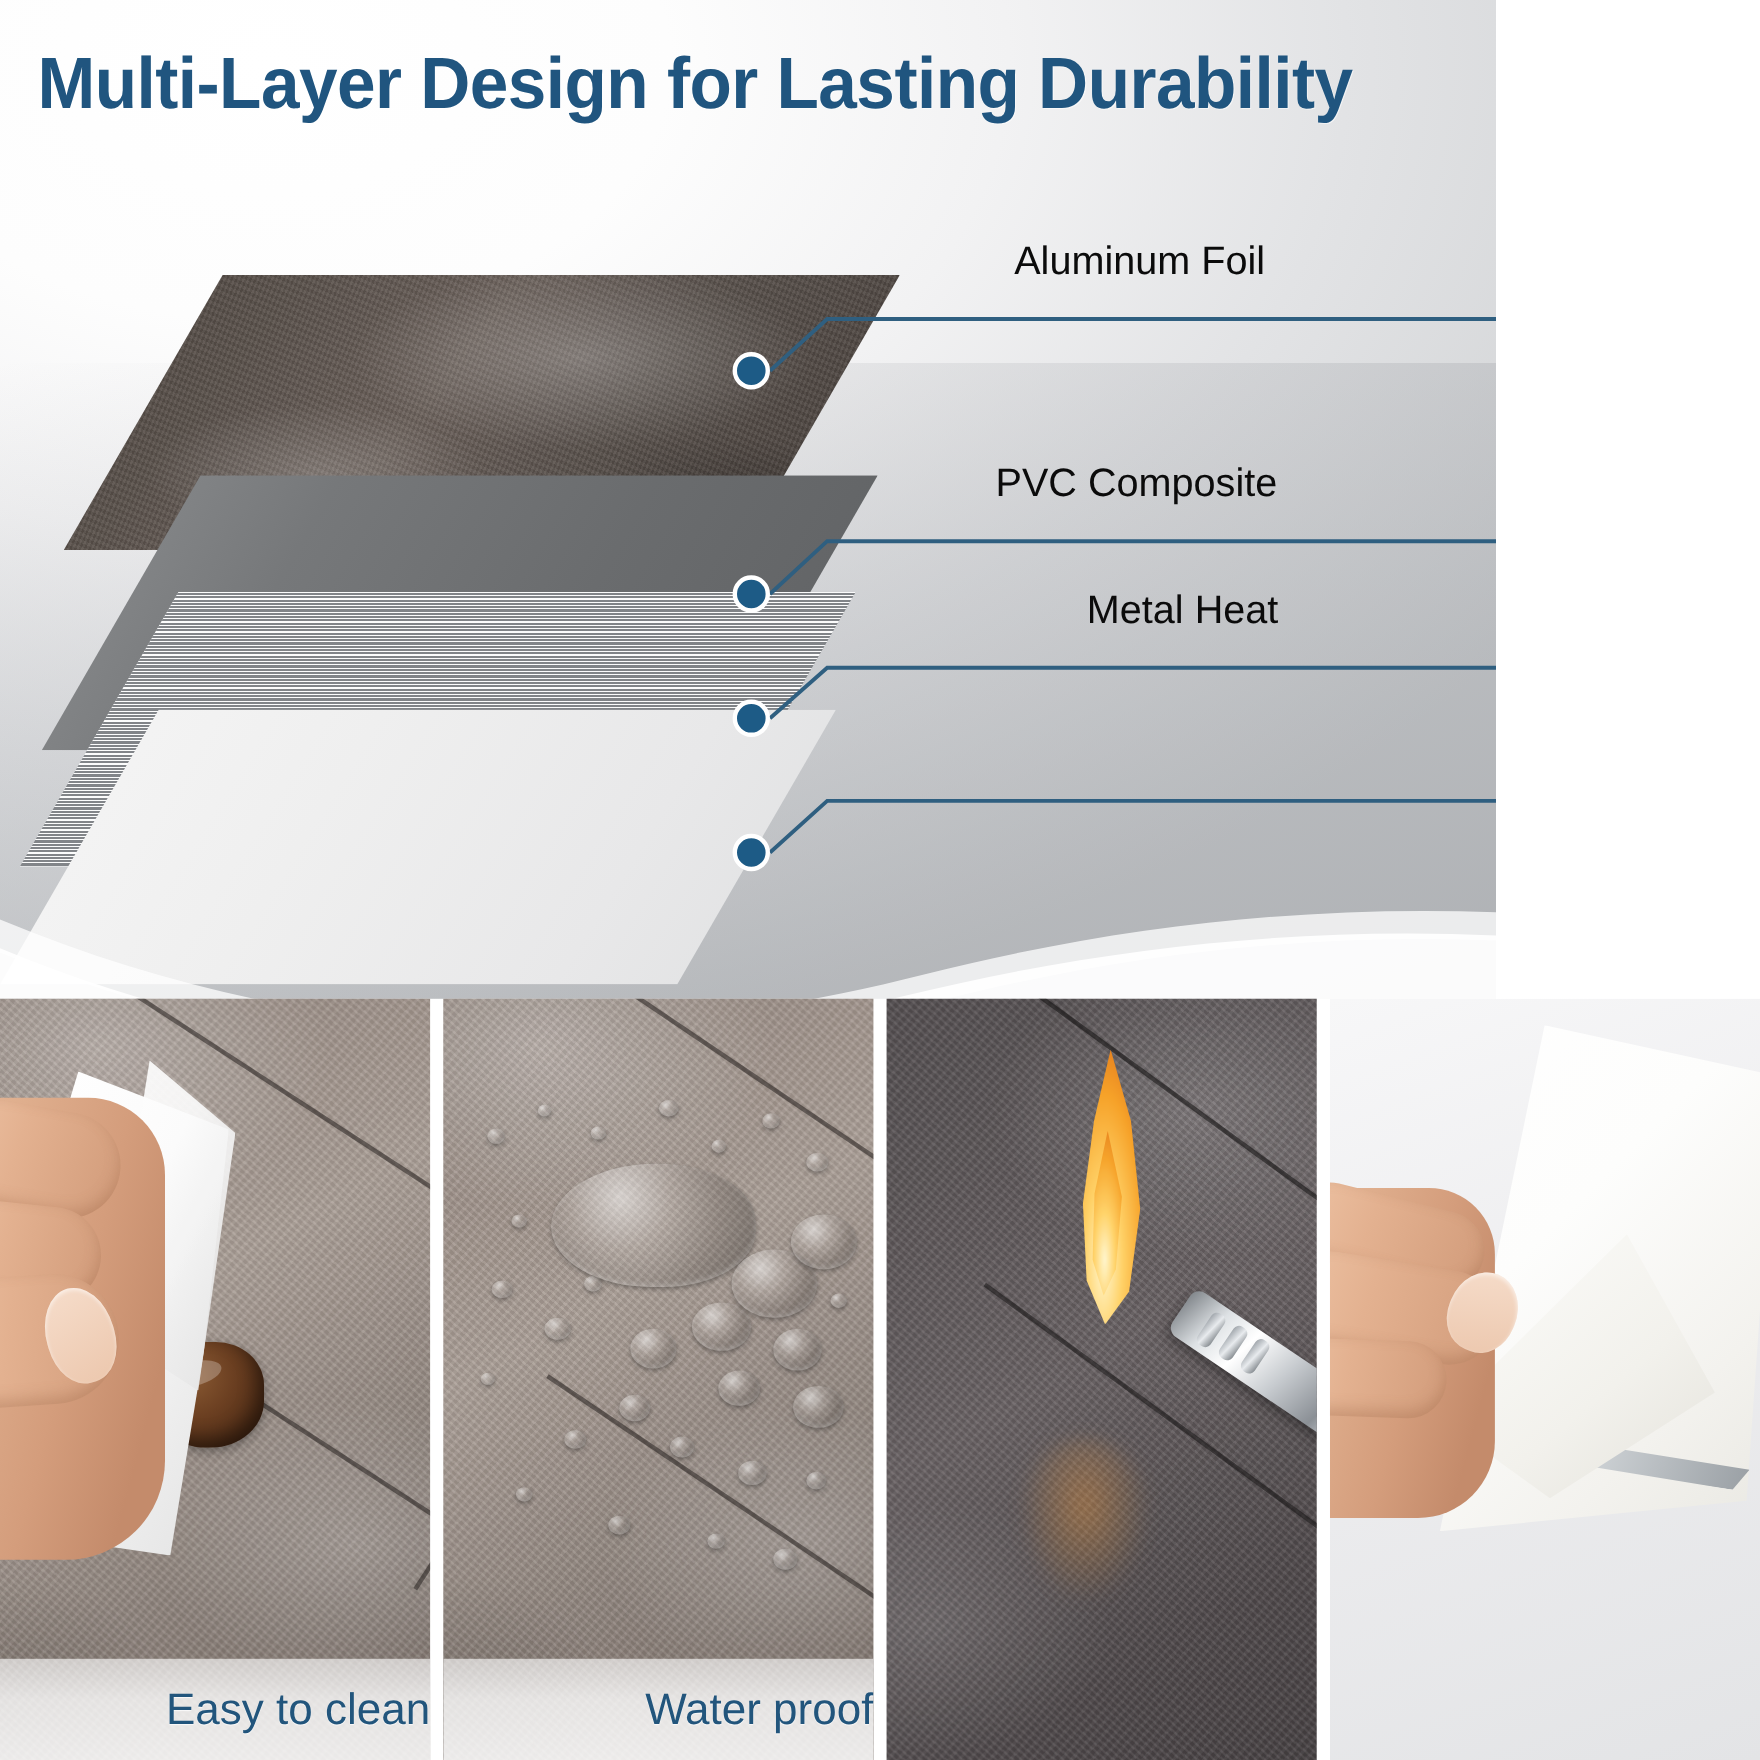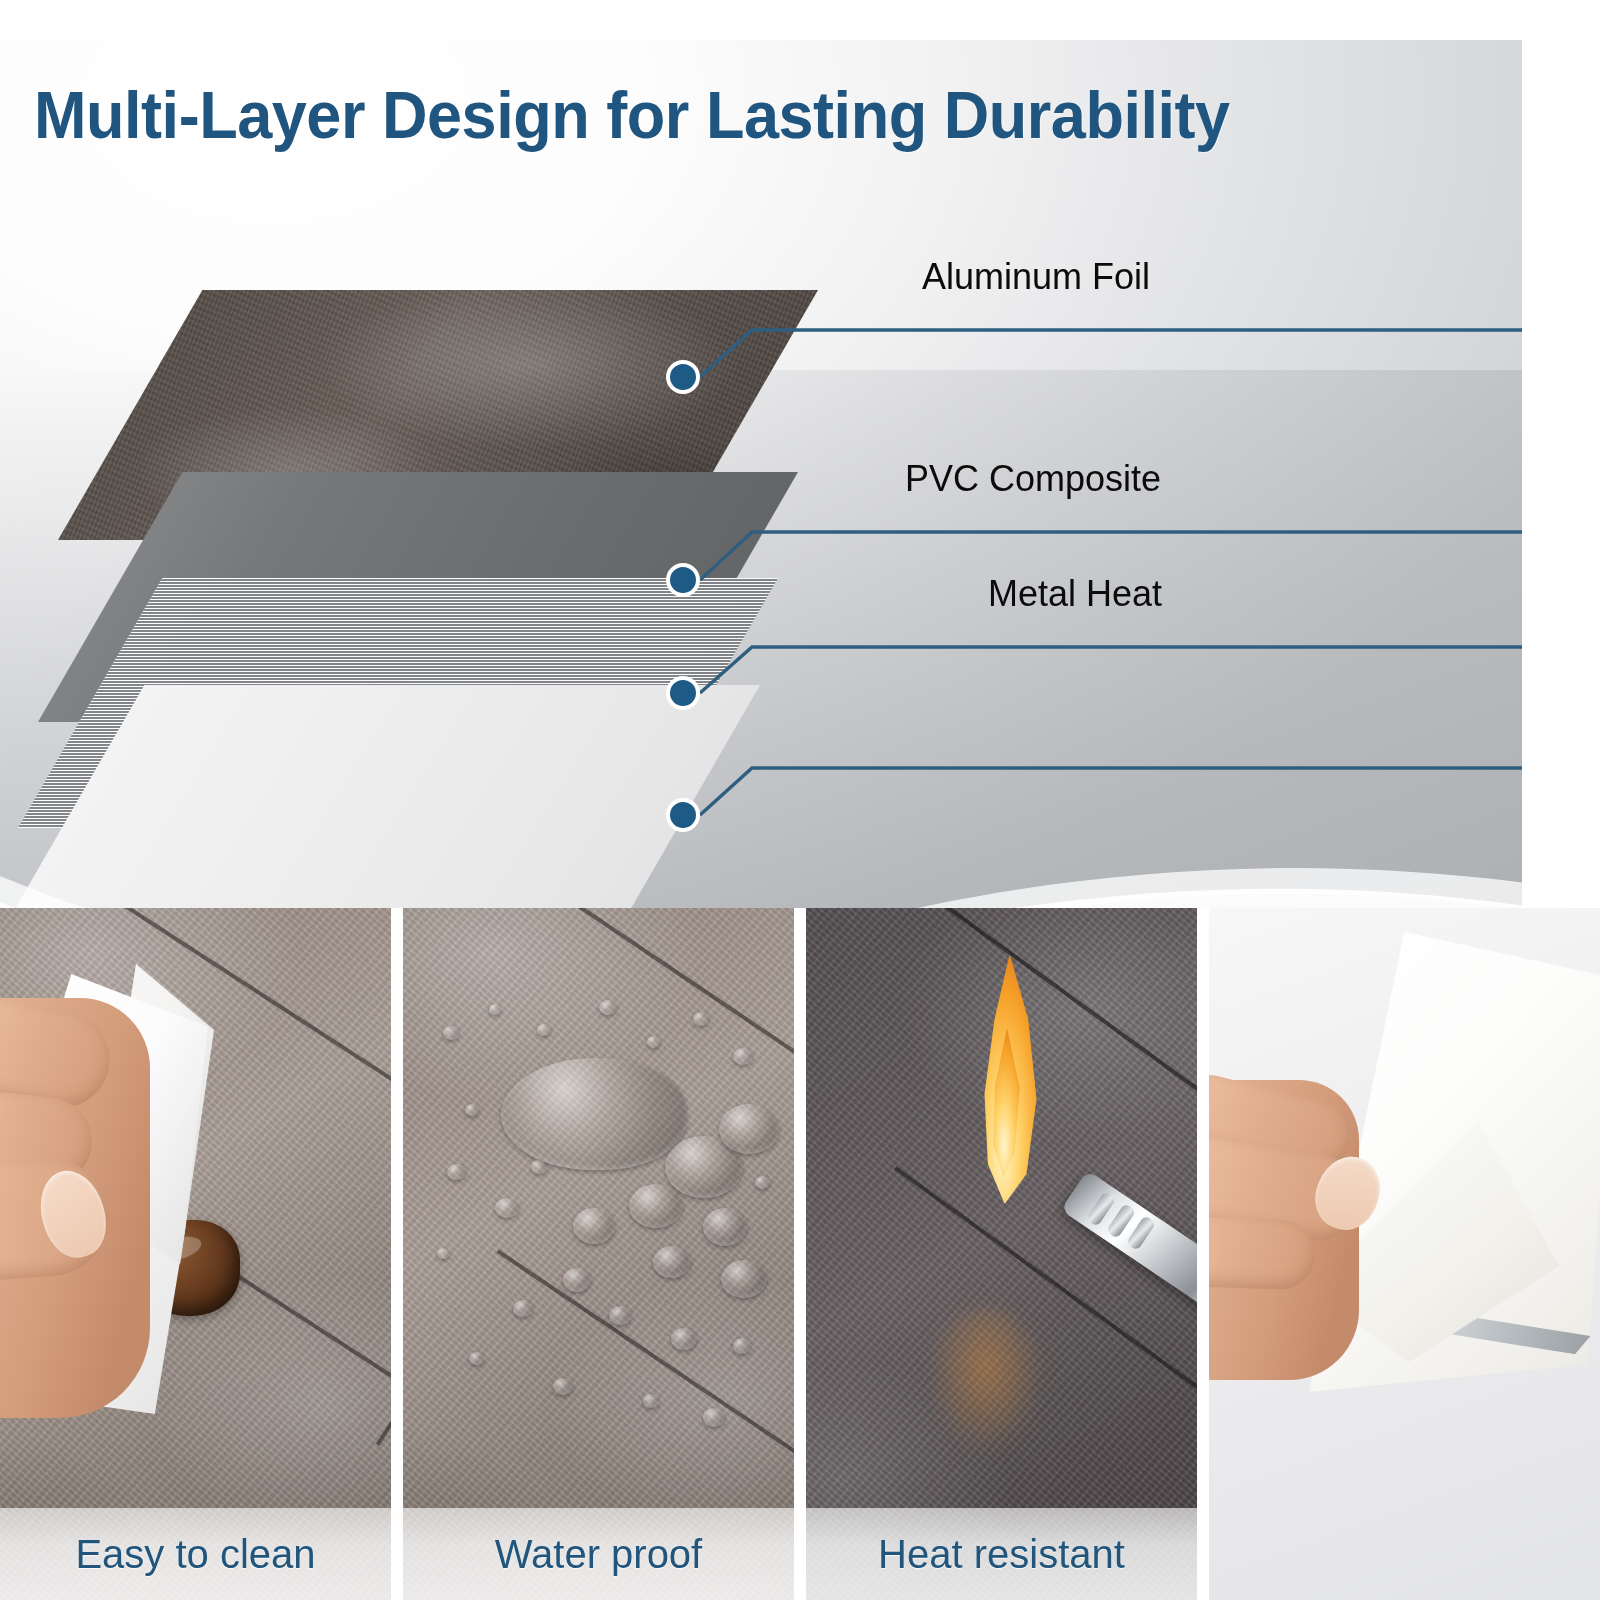--- a/index.html
+++ b/index.html
@@ -5,25 +5,24 @@
   html,body{margin:0;padding:0;}
   body{
     width:1600px;height:1600px;overflow:hidden;
     font-family:"Liberation Sans","DejaVu Sans",sans-serif;
     background:#ffffff;
   }
   #page{position:relative;width:1600px;height:1600px;overflow:hidden;}
 
   
   #top-section{
-    position:absolute;left:0;top:0;width:1522px;height:960px;
+    position:absolute;left:0;top:0;width:1360px;height:960px;
     background:
       radial-gradient(ellipse 1400px 900px at 18% 6%, #ffffff 0%, #fdfdfd 26%, #f2f2f3 48%, #e2e3e5 70%, #cfd1d3 100%);
     overflow:hidden;
-    margin-top:40px;
   }
   
   #top-wash{
     position:absolute;left:0;top:330px;width:1600px;height:630px;
     background:linear-gradient(160deg, rgba(160,163,167,0) 0%, rgba(150,153,158,.35) 55%, rgba(140,143,148,.55) 100%);
     pointer-events:none;
   }
 
   
   #title{
@@ -103,21 +102,21 @@
     background:#ffffff;
     display:flex;gap:12px;
   }
   .panel{
     position:relative;flex:1 1 0;height:692px;overflow:hidden;
   }
   .photo{position:absolute;inset:0;overflow:hidden;}
   .caption{
     position:absolute;left:0;right:0;bottom:0;height:92px;
     background:linear-gradient(180deg, rgba(255,255,255,.62) 0%, rgba(255,255,255,.80) 40%, rgba(255,255,255,.86) 100%);
-    display:flex;align-items:center;justify-content:center;
+    display:flex;align-items:center;justify-content:flex-end;
   }
   .caption span{
     font-size:40px;color:#22557c;
     font-family:"Liberation Sans","DejaVu Sans",sans-serif;
     text-shadow:0 1px 1px rgba(255,255,255,.8);
   }
 
   
   .tile{
     position:absolute;left:-18%;top:-18%;width:136%;height:136%;
@@ -313,23 +312,20 @@
 
         <div class="flame" style="left:160px;top:46px;width:84px;height:250px;clip-path:polygon(52% 0%, 74% 26%, 84% 58%, 72% 88%, 46% 100%, 26% 84%, 22% 56%, 34% 26%);"></div>
         <div class="flame" style="left:178px;top:120px;width:46px;height:150px;clip-path:polygon(50% 0%,78% 40%,66% 84%,42% 100%,20% 78%,24% 38%);opacity:.95;"></div>
         <div style="position:absolute;left:120px;top:400px;width:120px;height:150px;border-radius:50%;background:radial-gradient(ellipse at 50% 40%, rgba(235,150,60,.40), rgba(235,150,60,0) 70%);filter:blur(8px);"></div>
 
         <div class="lighter" style="left:268px;top:258px;width:230px;height:48px;transform:rotate(34deg);transform-origin:left center;"></div>
         <div style="position:absolute;left:288px;top:284px;width:14px;height:34px;border-radius:6px;background:linear-gradient(100deg,#9aa0a6,#e8ebee,#7e8489);transform:rotate(34deg);"></div>
         <div style="position:absolute;left:308px;top:296px;width:14px;height:34px;border-radius:6px;background:linear-gradient(100deg,#9aa0a6,#e8ebee,#7e8489);transform:rotate(34deg);"></div>
         <div style="position:absolute;left:328px;top:308px;width:14px;height:34px;border-radius:6px;background:linear-gradient(100deg,#9aa0a6,#e8ebee,#7e8489);transform:rotate(34deg);"></div>
       </div>
-      <div class="caption">
-        <span>Heat resistant</span>
-      </div>
     </div>
 
     <div class="panel">
       <div class="photo" style="background:linear-gradient(160deg,#f7f7f8 0%,#ededef 45%,#e3e4e6 100%);">
 
         <div class="sheet" style="left:66px;top:24px;width:340px;height:460px;clip-path:polygon(38% 0%,100% 10%,92% 94%,10% 100%);"></div>
 
         <div style="position:absolute;left:62px;top:400px;width:320px;height:26px;background:linear-gradient(100deg,#7e8287,#d4d8db,#9aa0a5);transform:rotate(8deg);clip-path:polygon(4% 0%,100% 22%,96% 100%,0% 74%);"></div>
 
         <div class="sheet" style="left:100px;top:214px;width:250px;height:240px;clip-path:polygon(68% 0%,100% 60%,40% 100%,0% 70%);background:linear-gradient(140deg,#fdfdfb,#f2f1ec 60%,#e4e2db);"></div>

